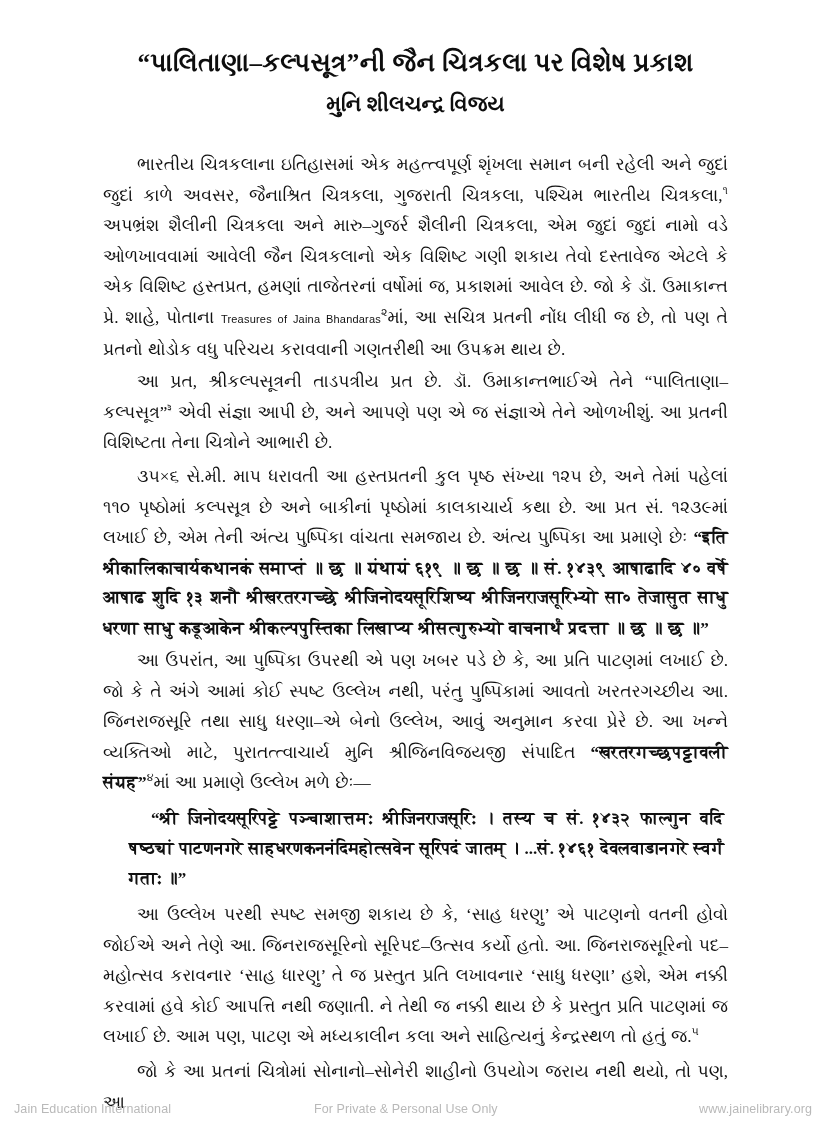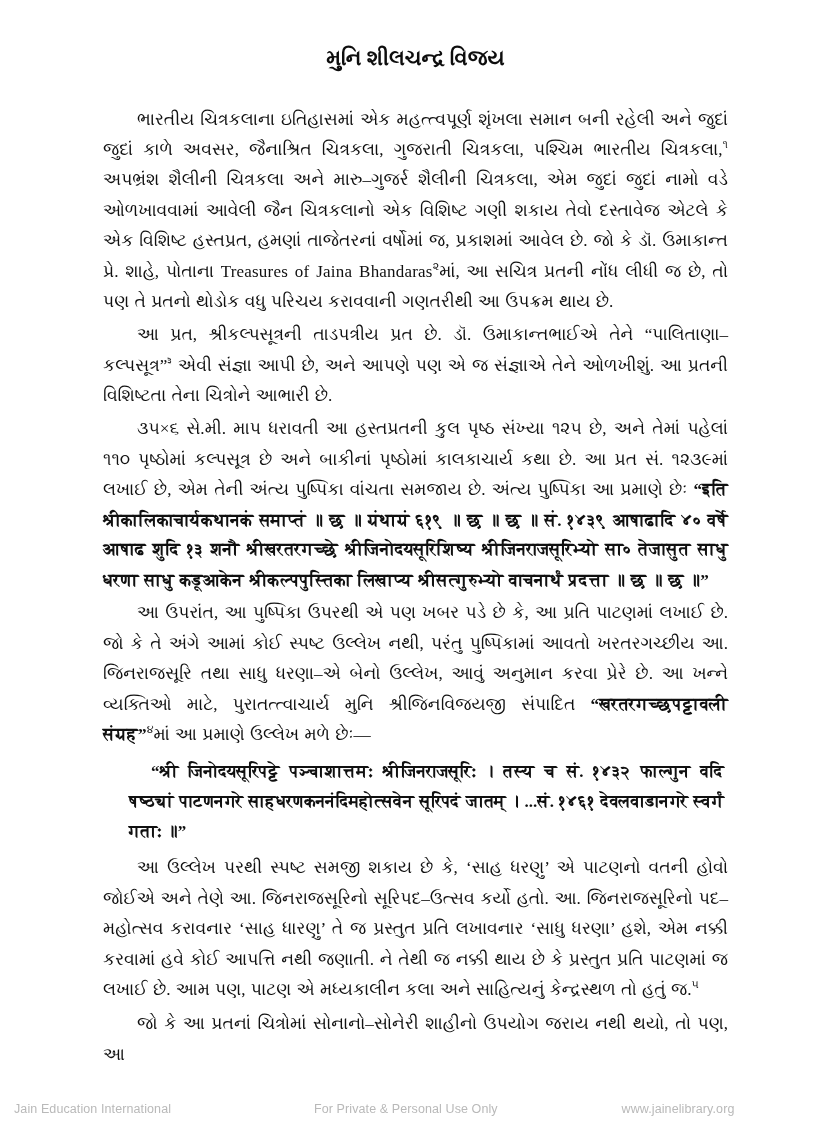--- a/index.html
+++ b/index.html
@@ -68,22 +68,22 @@
     transform: scaleY(1.03);
   }
 
   
   .dev {
     font-weight: bold;
     letter-spacing: 0.15px;
   }
 
   .latin {
-    font-family: Liberation Serif, serif;
-    font-size: 17px;
+    font-family: Liberation Sans, sans-serif;
+    font-size: 11px;
     letter-spacing: 0.2px;
   }
 
   sup.fn {
     font-size: 11px;
     vertical-align: super;
     line-height: 0;
     font-weight: normal;
   }
 
@@ -122,31 +122,33 @@
     width: 300px;
     text-align: left;
   }
 
   .footer-center {
     flex: 1;
   }
 
   .footer-right {
     width: 300px;
-    text-align: center;
+    padding-right: 16px;
+    text-align: right;
   }
 </style>
 </head>
 <body>
 
 <div class="page">
 
   <div class="content">
 
     <div class="title-block">
+      <h1 class="doc-title">“પાલિતાણા–કલ્પસૂત્ર”ની જૈન ચિત્રકલા પર વિશેષ પ્રકાશ</h1>
       <div class="doc-author">મુનિ શીલચન્દ્ર વિજય</div>
     </div>
 
     <p class="para"><span>ભારતીય ચિત્રકલાના ઇતિહાસમાં એક મહત્ત્વપૂર્ણ શૃંખલા સમાન બની રહેલી અને જુદાં જુદાં કાળે અવસર, જૈનાશ્રિત ચિત્રકલા, ગુજરાતી ચિત્રકલા, પશ્ચિમ ભારતીય ચિત્રકલા,</span><sup class="fn">૧</sup><span> અપભ્રંશ શૈલીની ચિત્રકલા અને મારુ–ગુજર્ર શૈલીની ચિત્રકલા, એમ જુદાં જુદાં નામો વડે ઓળખાવવામાં આવેલી જૈન ચિત્રકલાનો એક વિશિષ્ટ ગણી શકાય તેવો દસ્તાવેજ એટલે કે એક વિશિષ્ટ હસ્તપ્રત, હમણાં તાજેતરનાં વર્ષોમાં જ, પ્રકાશમાં આવેલ છે. જો કે ડૉ. ઉમાકાન્ત પ્રે. શાહે, પોતાના </span><span class="latin">Treasures of Jaina Bhandaras</span><sup class="fn">૨</sup><span>માં, આ સચિત્ર પ્રતની નોંધ લીધી જ છે, તો પણ તે પ્રતનો થોડોક વધુ પરિચય કરાવવાની ગણતરીથી આ ઉપક્રમ થાય છે.</span></p>
 
     <p class="para"><span>આ પ્રત, શ્રીકલ્પસૂત્રની તાડપત્રીય પ્રત છે. ડૉ. ઉમાકાન્તભાઈએ તેને “પાલિતાણા–કલ્પસૂત્ર”</span><sup class="fn">੩</sup><span> એવી સંજ્ઞા આપી છે, અને આપણે પણ એ જ સંજ્ઞાએ તેને ઓળખીશું. આ પ્રતની વિશિષ્ટતા તેના ચિત્રોને આભારી છે.</span></p>
 
     <p class="para"><span>૩૫×૬ સે.મી. માપ ધરાવતી આ હસ્તપ્રતની કુલ પૃષ્ઠ સંખ્યા ૧૨૫ છે, અને તેમાં પહેલાં ૧૧૦ પૃષ્ઠોમાં કલ્પસૂત્ર છે અને બાકીનાં પૃષ્ઠોમાં કાલકાચાર્ય કથા છે. આ પ્રત સં. ૧૨૩૯માં લખાઈ છે, એમ તેની અંત્ય પુષ્પિકા વાંચતા સમજાય છે. અંત્ય પુષ્પિકા આ પ્રમાણે છેઃ </span><span class="dev">“इति श्रीकालिकाचार्यकथानकं समाप्तं ॥ छ ॥ ग्रंथाग्रं ६१९ ॥ छ ॥ छ ॥ सं. १४३९ आषाढादि ४० वर्षे आषाढ शुदि १३ शनौ श्रीखरतरगच्छे श्रीजिनोदयसूरिशिष्य श्रीजिनराजसूरिभ्यो सा० तेजासुत साधु धरणा साधु कडूआकेन श्रीकल्पपुस्तिका लिखाप्य श्रीसत्गुरुभ्यो वाचनार्थं प्रदत्ता ॥ छ ॥ छ ॥”</span></p>
 
     <p class="para"><span>આ ઉપરાંત, આ પુષ્પિકા ઉપરથી એ પણ ખબર પડે છે કે, આ પ્રતિ પાટણમાં લખાઈ છે. જો કે તે અંગે આમાં કોઈ સ્પષ્ટ ઉલ્લેખ નથી, પરંતુ પુષ્પિકામાં આવતો ખરતરગચ્છીય આ. જિનરાજસૂરિ તથા સાધુ ધરણા–એ બેનો ઉલ્લેખ, આવું અનુમાન કરવા પ્રેરે છે. આ ખન્ને વ્યક્તિઓ માટે, પુરાતત્ત્વાચાર્ય મુનિ શ્રીજિનવિજયજી સંપાદિત </span><span class="dev">“खरतरगच्छपट्टावली संग्रह”</span><sup class="fn">૪</sup><span>માં આ પ્રમાણે ઉલ્લેખ મળે છેઃ—</span></p>

